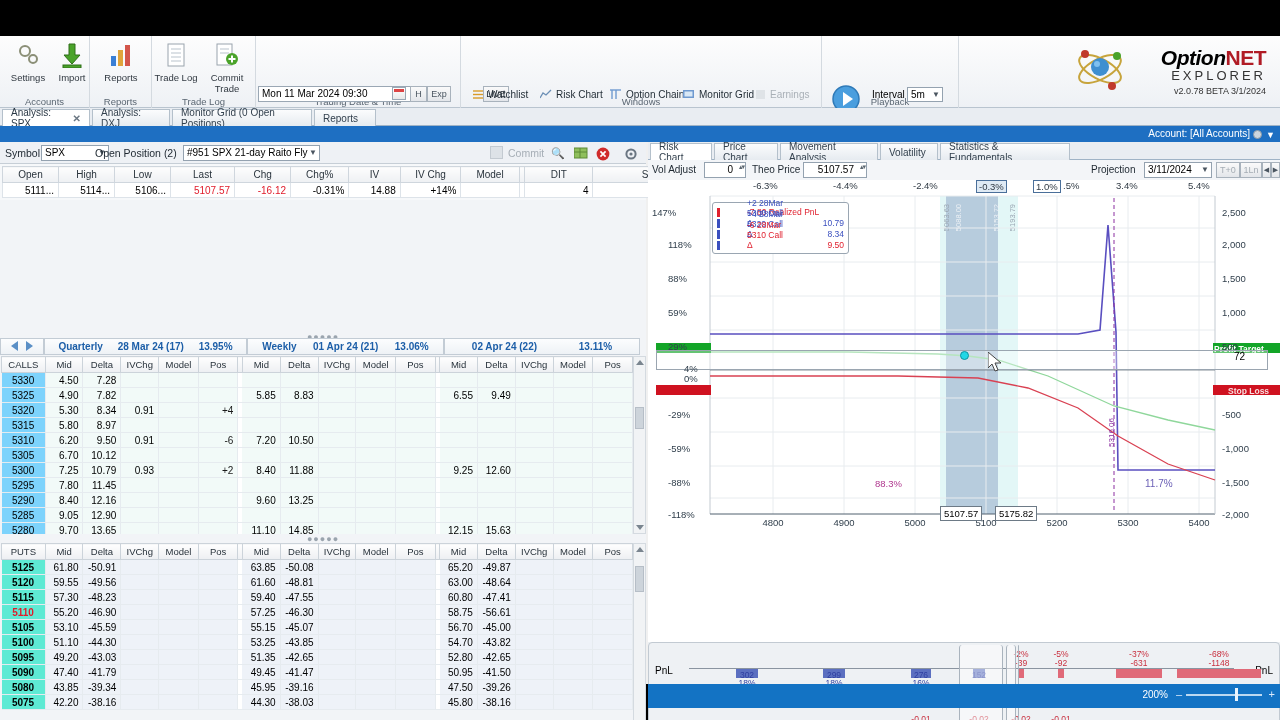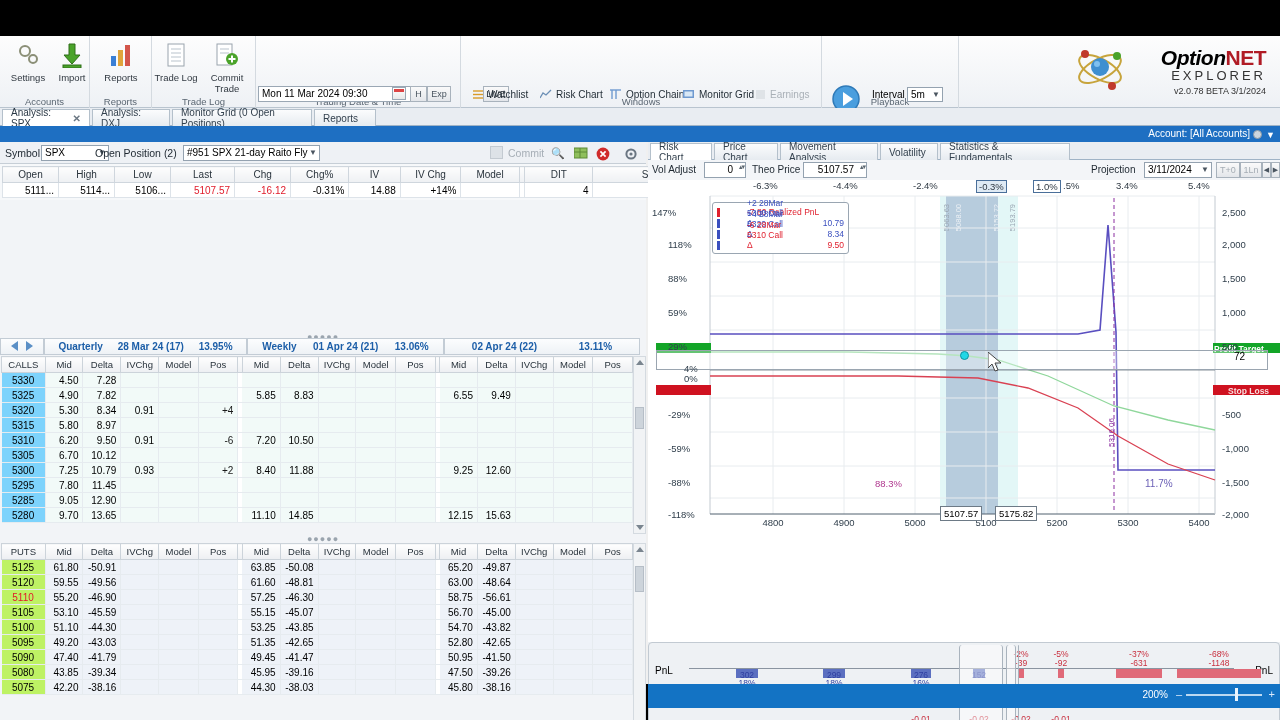--- a/index.html
+++ b/index.html
@@ -69,21 +69,21 @@
   .tri { width:0;height:0;border-top:5px solid transparent;border-bottom:5px solid transparent;}
   .tri.l{border-right:7px solid #5a8fc6;}
   .tri.r{border-left:7px solid #5a8fc6;}
 
   .chaintbl { border-collapse:collapse; font-size:10px; table-layout:fixed; }
   .chaintbl th { background:linear-gradient(#fefefe,#edeff2); border:1px solid #ccd3da; font-weight:normal; height:16px; color:#28323b; font-size:9.5px;}
   .chaintbl td { border-bottom:1px solid #e6ebef; border-right:1px solid #e6ebef; height:15px; text-align:right; padding-right:4px; font-size:10px;}
   .calls td { background:#f2faf8; }
   .calls td.strike { background:#7dd3fc; text-align:center; padding:0; color:#2b3views;}
   .puts td { background:#eef2f8; }
-  .puts td.strike { background:#bef264; text-align:center; padding:0; }
+  .puts td.strike { background:#5eead4; text-align:center; padding:0;font-weight:bold; }
   .strikehl { color:#e01b2a; }
 
   .vscroll { position:absolute; width:13px; background:#f1f3f5; border:1px solid #d4dae0; }
   .vscroll .thumb { position:absolute; left:1px; width:9px; background:#cdd4db; border:1px solid #b6bec7;}
   .vscroll .ar { position:absolute; left:2px; width:0;height:0;border-left:4px solid transparent;border-right:4px solid transparent;}
   .vscroll .up { top:3px; border-bottom:5px solid #7a858f;}
   .vscroll .dn { bottom:3px; border-top:5px solid #7a858f;}
 
   
   .right { position:absolute; left:648px; top:0; width:632px; height:648px; background:#eef1f4; }
@@ -663,20 +663,40 @@
                   <td></td>
                   <td></td>
                   <td style="background: rgb(255, 255, 255); border-left: none; border-right: none;"></td>
                   <td></td>
                   <td></td>
                   <td></td>
                   <td></td>
                   <td></td>
                 </tr>
                 <tr>
+                  <td class="strike">5290</td>
+                  <td>8.40</td>
+                  <td>12.16</td>
+                  <td></td>
+                  <td></td>
+                  <td></td>
+                  <td style="background: rgb(255, 255, 255); border-left: none; border-right: none;"></td>
+                  <td>9.60</td>
+                  <td>13.25</td>
+                  <td></td>
+                  <td></td>
+                  <td></td>
+                  <td style="background: rgb(255, 255, 255); border-left: none; border-right: none;"></td>
+                  <td></td>
+                  <td></td>
+                  <td></td>
+                  <td></td>
+                  <td></td>
+                </tr>
+                <tr>
                   <td class="strike">5285</td>
                   <td>9.05</td>
                   <td>12.90</td>
                   <td></td>
                   <td></td>
                   <td></td>
                   <td style="background: rgb(255, 255, 255); border-left: none; border-right: none;"></td>
                   <td></td>
                   <td></td>
                   <td></td>
@@ -773,20 +793,40 @@
                   <td></td>
                   <td style="background: rgb(255, 255, 255); border-left: none; border-right: none;"></td>
                   <td>61.60</td>
                   <td>-48.81</td>
                   <td></td>
                   <td></td>
                   <td></td>
                   <td style="background: rgb(255, 255, 255); border-left: none; border-right: none;"></td>
                   <td>63.00</td>
                   <td>-48.64</td>
+                  <td></td>
+                  <td></td>
+                  <td></td>
+                </tr>
+                <tr>
+                  <td class="strike">5115</td>
+                  <td>57.30</td>
+                  <td>-48.23</td>
+                  <td></td>
+                  <td></td>
+                  <td></td>
+                  <td style="background: rgb(255, 255, 255); border-left: none; border-right: none;"></td>
+                  <td>59.40</td>
+                  <td>-47.55</td>
+                  <td></td>
+                  <td></td>
+                  <td></td>
+                  <td style="background: rgb(255, 255, 255); border-left: none; border-right: none;"></td>
+                  <td>60.80</td>
+                  <td>-47.41</td>
                   <td></td>
                   <td></td>
                   <td></td>
                 </tr>
                 <tr>
                   <td class="strike strikehl">5110</td>
                   <td>55.20</td>
                   <td>-46.90</td>
                   <td></td>
                   <td></td>

